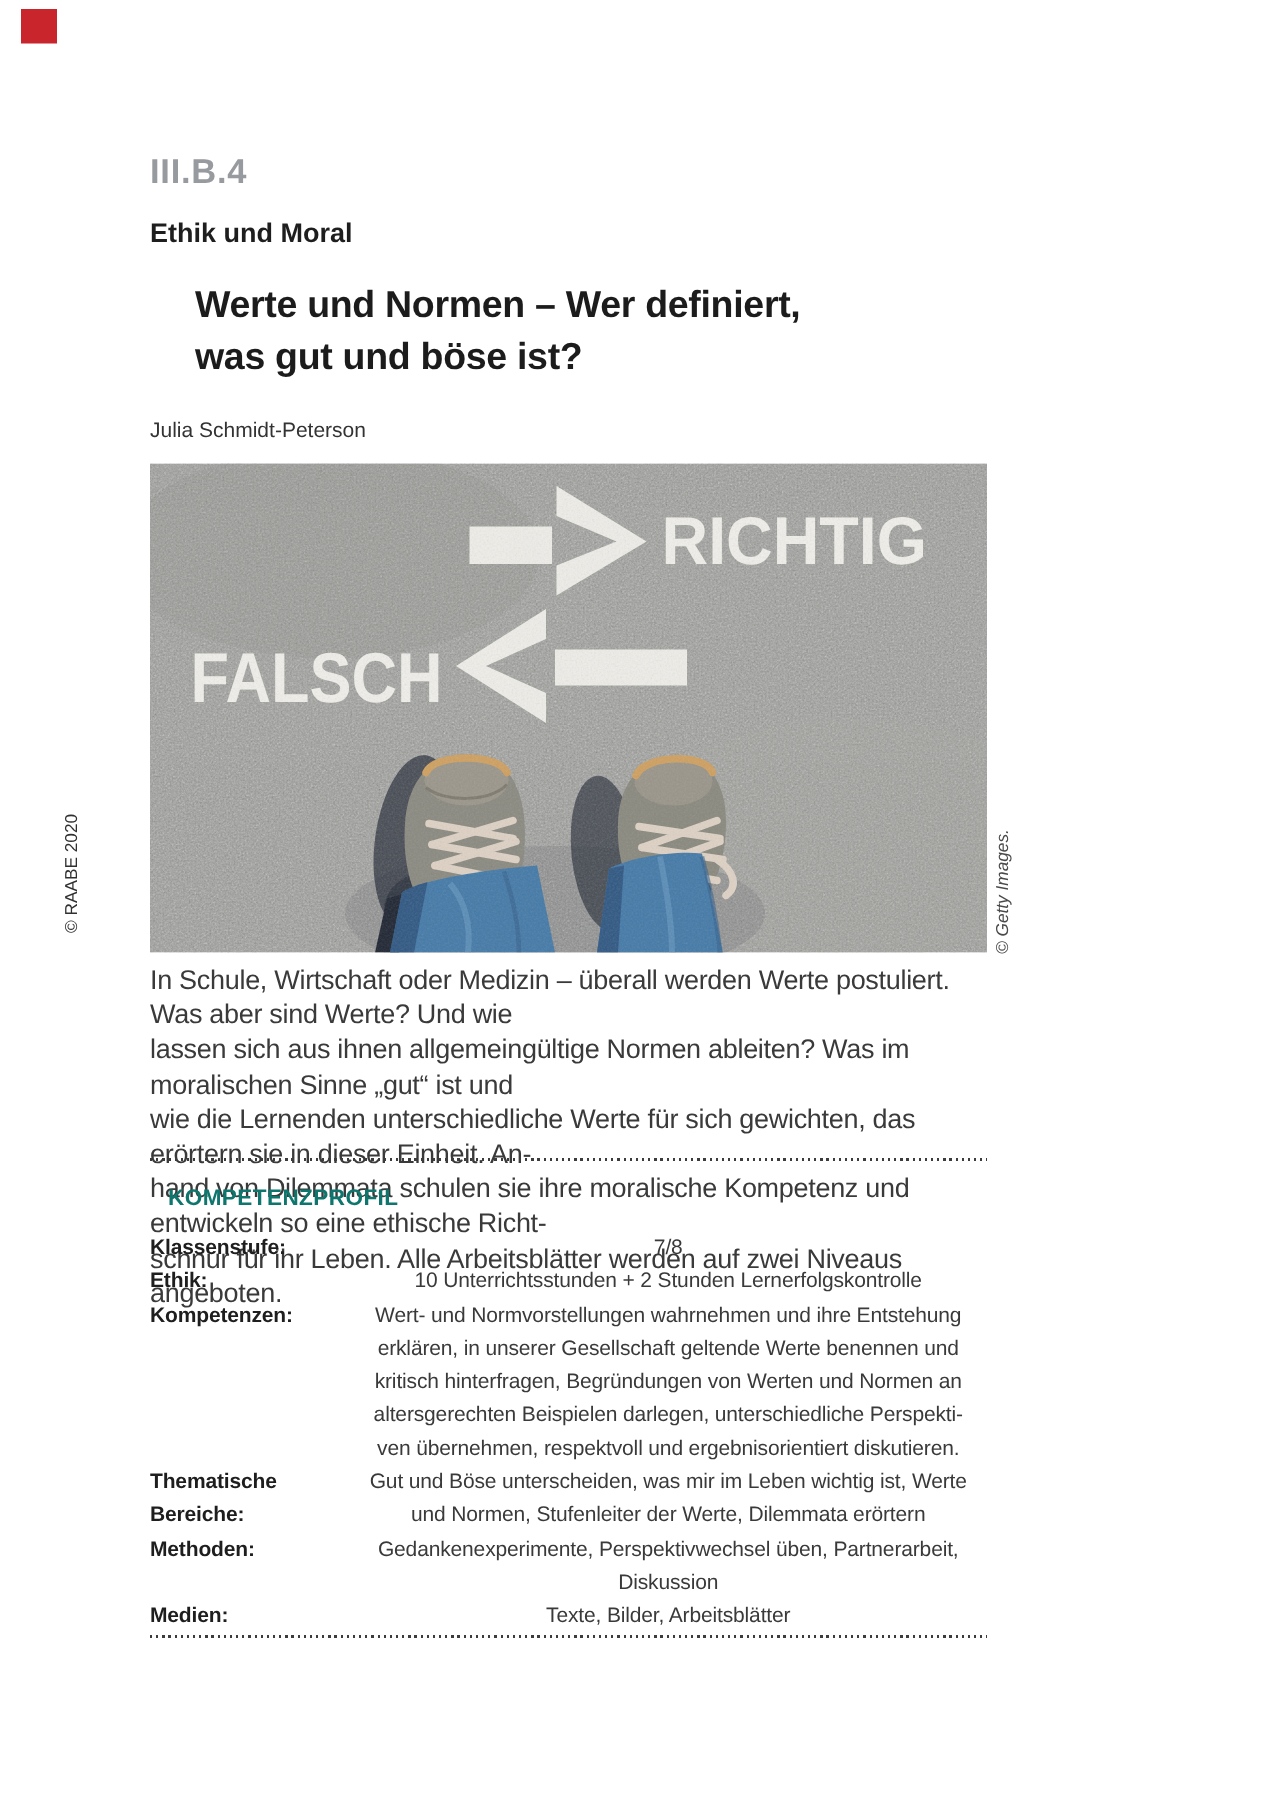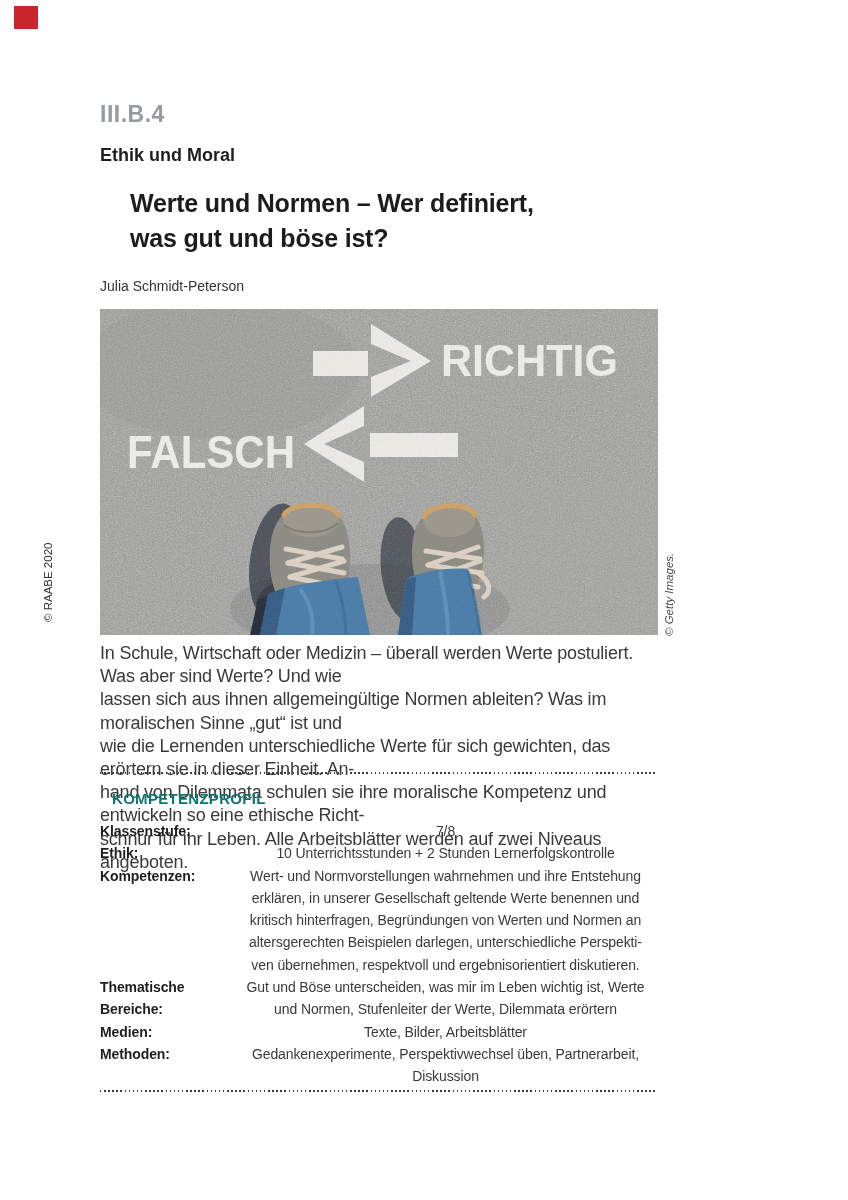--- a/index.html
+++ b/index.html
@@ -153,25 +153,25 @@
 kritisch hinterfragen, Begründungen von Werten und Normen an
 altersgerechten Beispielen darlegen, unterschiedliche Perspekti-
 ven übernehmen, respektvoll und ergebnisorientiert diskutieren.</div>
       </div>
       <div class="kp-row">
         <div class="kp-label">Thematische Bereiche:</div>
         <div class="kp-value">Gut und Böse unterscheiden, was mir im Leben wichtig ist, Werte
 und Normen, Stufenleiter der Werte, Dilemmata erörtern</div>
       </div>
       <div class="kp-row">
-        <div class="kp-label">Medien:</div>
-        <div class="kp-value">Texte, Bilder, Arbeitsblätter</div>
-      </div>
-      <div class="kp-row">
         <div class="kp-label">Methoden:</div>
         <div class="kp-value">Gedankenexperimente, Perspektivwechsel üben, Partnerarbeit,
 Diskussion</div>
+      </div>
+      <div class="kp-row">
+        <div class="kp-label">Medien:</div>
+        <div class="kp-value">Texte, Bilder, Arbeitsblätter</div>
       </div>
     </div>
 
   <div class="dotted bottom"></div>
 
 </div>
 
 </body></html>

